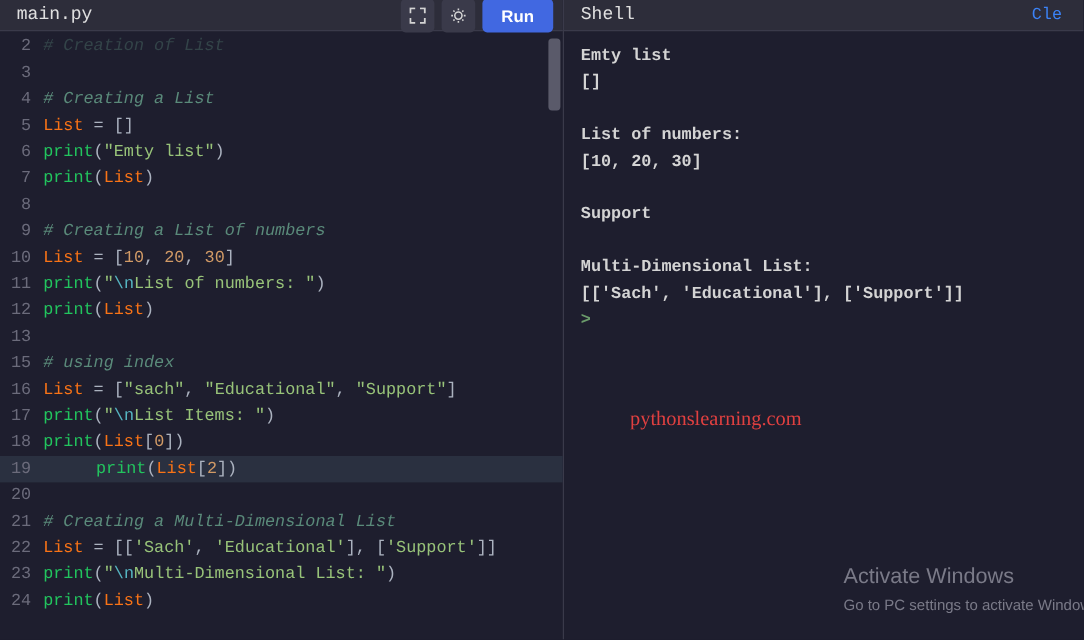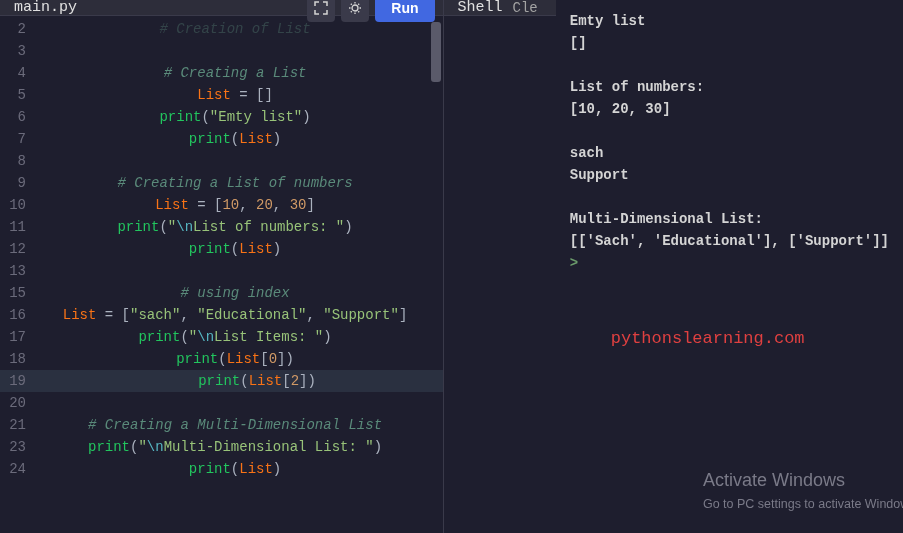--- a/index.html
+++ b/index.html
@@ -19,24 +19,25 @@
     }
     .left-pane {
       width: 470px;
       display: flex;
       flex-direction: column;
       border-right: 1px solid #3a3a4a;
     }
     .right-pane {
       flex: 1;
       display: flex;
+      flex-direction: column;
       justify-content: space-between;
     }
     .header {
-      height: 16px;
+      height: 26px;
       background: #2d2d3a;
       display: flex;
       align-items: center;
       padding: 0 8px;
       border-bottom: 1px solid #3a3a4a;
     }
     .left-header { justify-content: space-between; }
     .right-header { justify-content: space-between; }
     .filename, .shell-label {
       color: #e0e0e0;
@@ -64,21 +65,21 @@
       background: #4168e1;
       color: #fff;
       font-weight: bold;
       padding: 6px 16px;
       border-radius: 4px;
       cursor: pointer;
       font-size: 14px;
       font-family: -apple-system, sans-serif;
     }
     .clear-btn {
-      color: #a3a3a3;
+      color: #3b82f6;
       padding: 6px 10px;
       cursor: pointer;
       font-size: 14px;
     }
     .editor {
       flex: 1;
       overflow: hidden;
       position: relative;
       padding-top: 2px;
     }
@@ -96,21 +97,20 @@
       width: 36px;
       text-align: right;
       padding-right: 10px;
       color: #6b6b7b;
       user-select: none;
       flex-shrink: 0;
     }
     .code-content {
       white-space: pre;
       flex: 1;
-      text-align: center;
     }
     .cm { color: #5a8a7a; font-style: italic; }
     .fn { color: #22c55e; }
     .st { color: #98c379; }
     .nm { color: #d19a66; }
     .vr { color: #f97316; }
     .pn { color: #abb2bf; }
     .esc { color: #56b6c2; }
     .scrollbar {
       position: absolute;
@@ -130,23 +130,23 @@
     }
     .output-line {
       color: #d4d4d4;
       white-space: pre;
       font-weight: bold;
     }
     .prompt { color: #6b9b6b; }
     .watermark {
       position: absolute;
       left: 55px;
-      top: 328px;
+      top: 312px;
       color: #e04040;
-      font-family: Liberation Mono, monospace;
+      font-family: Liberation Serif, serif;
       font-size: 17px;
     }
     .activate {
       position: absolute;
       right: -16px;
       bottom: 18px;
       text-align: left;
       color: #7a7a88;
       font-family: 'Segoe UI', Arial, sans-serif;
     }
@@ -247,20 +247,24 @@
         </div>
         <div class="code-line">
           <div class="gutter">20</div>
           <div class="code-content"></div>
         </div>
         <div class="code-line">
           <div class="gutter">21</div>
           <div class="code-content"><span class="cm"># Creating a Multi-Dimensional List </span></div>
         </div>
         <div class="code-line">
+          <div class="gutter">22</div>
+          <div class="code-content"><span class="vr">List</span><span class="pn"> = [[</span><span class="st">'Sach'</span><span class="pn">, </span><span class="st">'Educational'</span><span class="pn">], [</span><span class="st">'Support'</span><span class="pn">]] </span></div>
+        </div>
+        <div class="code-line">
           <div class="gutter">23</div>
           <div class="code-content"><span class="fn">print</span><span class="pn">(</span><span class="st">"</span><span class="esc">\n</span><span class="st">Multi-Dimensional List: "</span><span class="pn">) </span></div>
         </div>
         <div class="code-line">
           <div class="gutter">24</div>
           <div class="code-content"><span class="fn">print</span><span class="pn">(</span><span class="vr">List</span><span class="pn">) </span></div>
         </div>
       </div>
   </div>
 
@@ -269,21 +273,20 @@
       <span class="shell-label">Shell</span>
       <span class="clear-btn">Cle</span>
     </div>
     <div class="output" id="output">
         <div class="output-line">Emty list</div>
         <div class="output-line">[]</div>
         <div class="output-line">&nbsp;</div>
         <div class="output-line">List of numbers:</div>
         <div class="output-line">[10, 20, 30]</div>
         <div class="output-line">&nbsp;</div>
-        <div class="output-line">sach</div>
         <div class="output-line">Support</div>
         <div class="output-line">&nbsp;</div>
         <div class="output-line">Multi-Dimensional List:</div>
         <div class="output-line">[['Sach', 'Educational'], ['Support']]</div>
         <div class="output-line prompt">&gt; </div>
       <div class="watermark">pythonslearning.com</div>
       <div class="activate">
         <div class="activate-title">Activate Windows</div>
         <div class="activate-sub">Go to PC settings to activate Windows.</div>
       </div>

